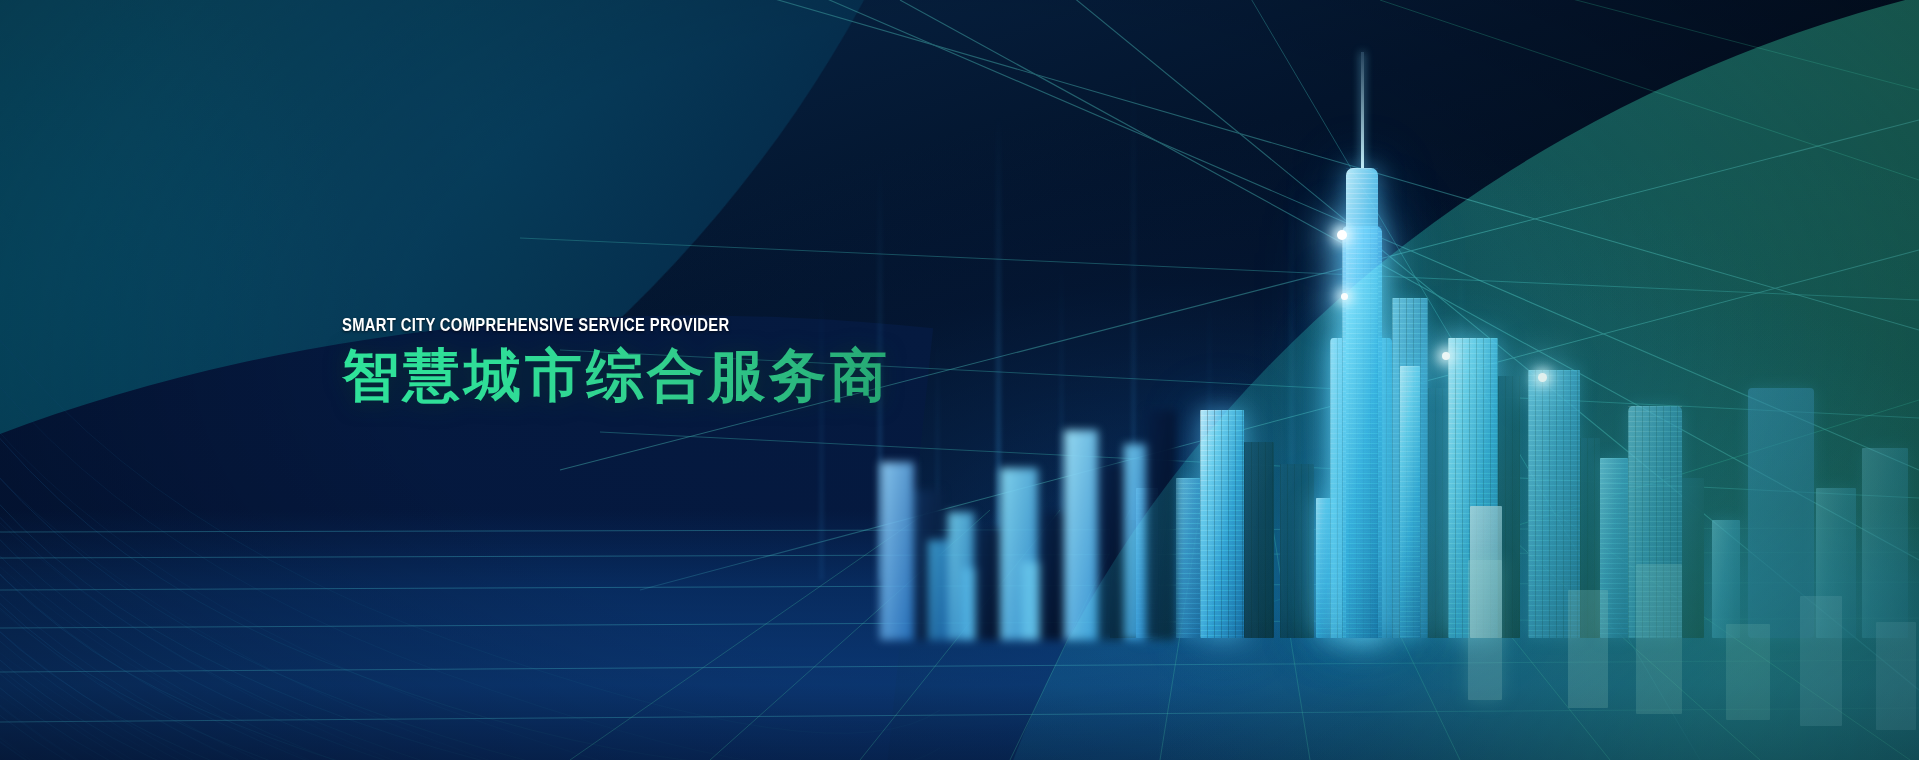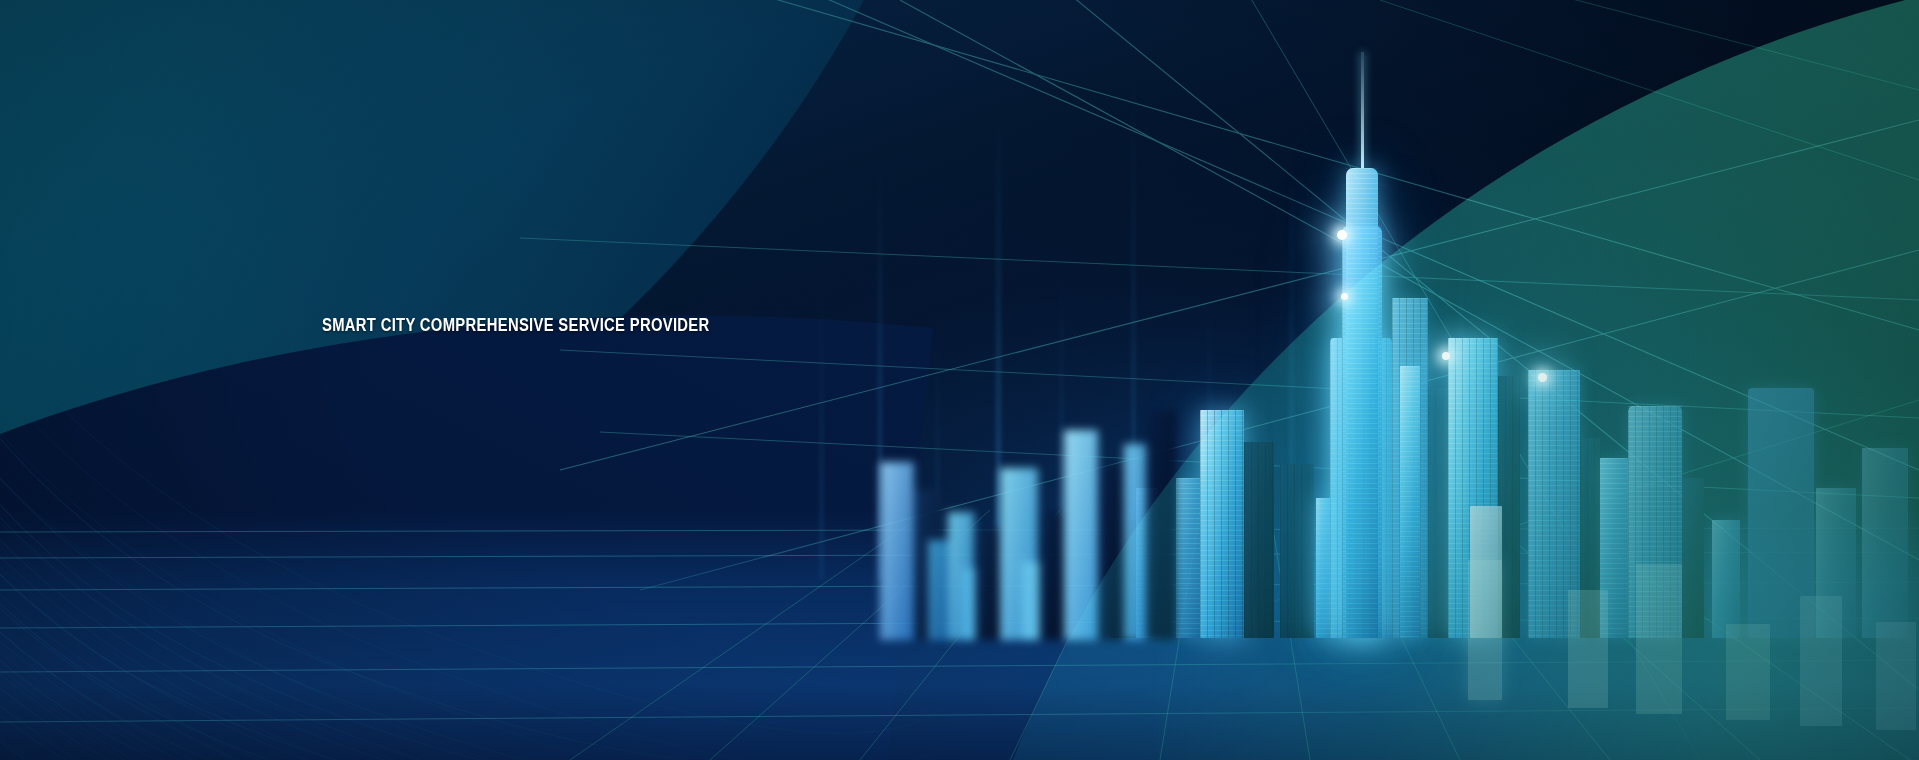--- a/index.html
+++ b/index.html
@@ -156,21 +156,21 @@
   
   .vignette{
     position:absolute; inset:0;
     background:radial-gradient(ellipse 1400px 800px at 50% 45%, rgba(0,0,0,0) 40%, rgba(0,0,0,.42) 100%);
     pointer-events:none;
   }
 
   
   .text-block{
     position:absolute;
-    left:322px; top:315px;
+    left:342px; top:315px;
     z-index:40;
   }
   .eyebrow{
     font-family:"Liberation Sans","DejaVu Sans",sans-serif;
     font-size:18.5px;
     font-weight:bold;
     letter-spacing:.4px;
     color:#ffffff;
     transform:scaleX(.80);
     transform-origin:left center;
@@ -470,15 +470,16 @@
     <div class="fgbar" style="left:1146px; width:30px; height:230px; background:linear-gradient(100deg, rgba(6,30,68,.95), rgba(2,10,30,.95));"></div>
   </div>
 
   <div class="green-glow"></div>
   <div class="green-swoosh"></div>
 
   <div class="vignette"></div>
 
   <div class="text-block">
     <div class="eyebrow">SMART CITY COMPREHENSIVE SERVICE PROVIDER</div>
+    <div class="headline">智慧城市综合服务商</div>
   </div>
 
 </div>
 
 </body></html>

